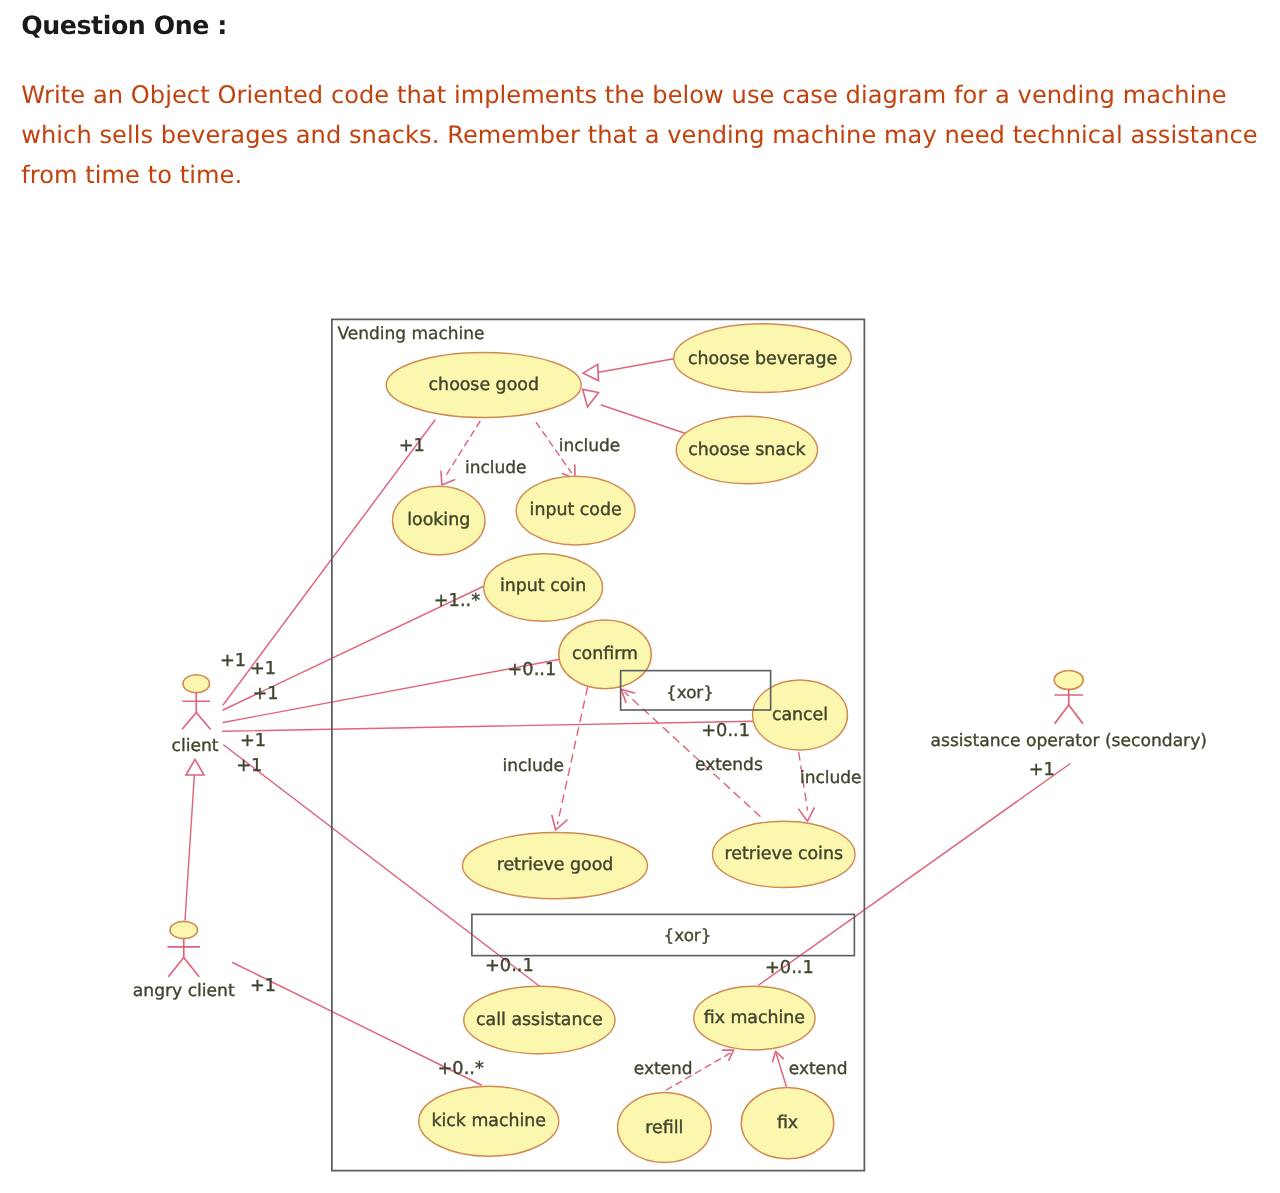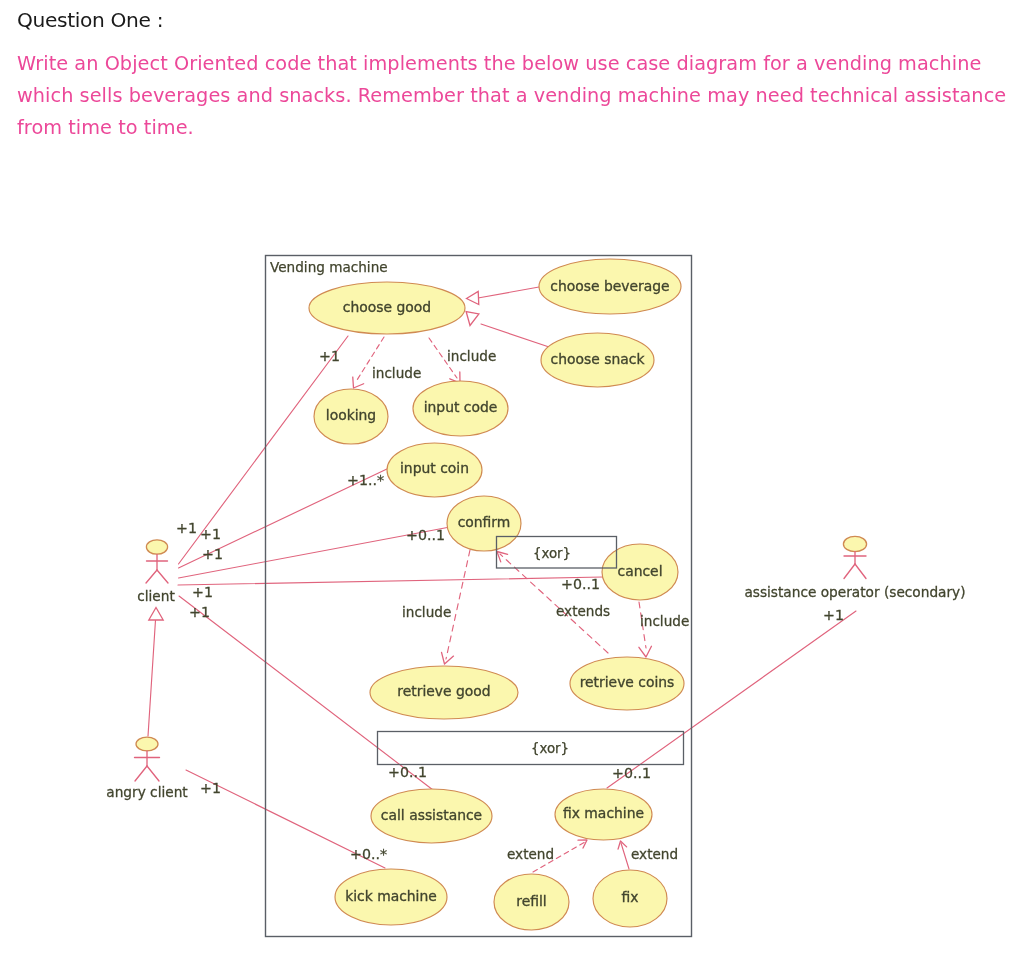--- a/index.html
+++ b/index.html
@@ -1,19 +1,19 @@
 <!DOCTYPE html>
 <html><head>
 <meta charset="utf-8">
 <style>
   html,body{margin:0;padding:0;}
   body{width:1024px;height:954px;background:#ffffff;font-family:"DejaVu Sans",sans-serif;overflow:hidden;position:relative;}
   .page{position:absolute;left:0;top:0;width:1024px;height:954px;}
-  #heading{position:absolute;left:17px;top:8px;font-size:20.2px;font-weight:normal;color:#1a1a1a;letter-spacing:-0.35px;}
-  #para{position:absolute;left:17px;top:48px;width:1006px;font-size:19.3px;line-height:32px;color:#ec4899;white-space:pre-line;letter-spacing:0.05px;}
+  #heading{position:absolute;left:17px;top:8px;font-size:20.2px;font-weight:bold;color:#1a1a1a;letter-spacing:-0.35px;}
+  #para{position:absolute;left:17px;top:60px;width:1006px;font-size:19.3px;line-height:32px;color:#c2410c;white-space:pre-line;letter-spacing:0.05px;}
   #diagram{position:absolute;left:0;top:0;}
 </style>
 </head>
 <body>
 
 <div class="page">
   <div id="heading">Question One :</div>
   <div id="para">Write an Object Oriented code that implements the below use case diagram for a vending machine
 which sells beverages and snacks. Remember that a vending machine may need technical assistance
 from time to time.</div>

